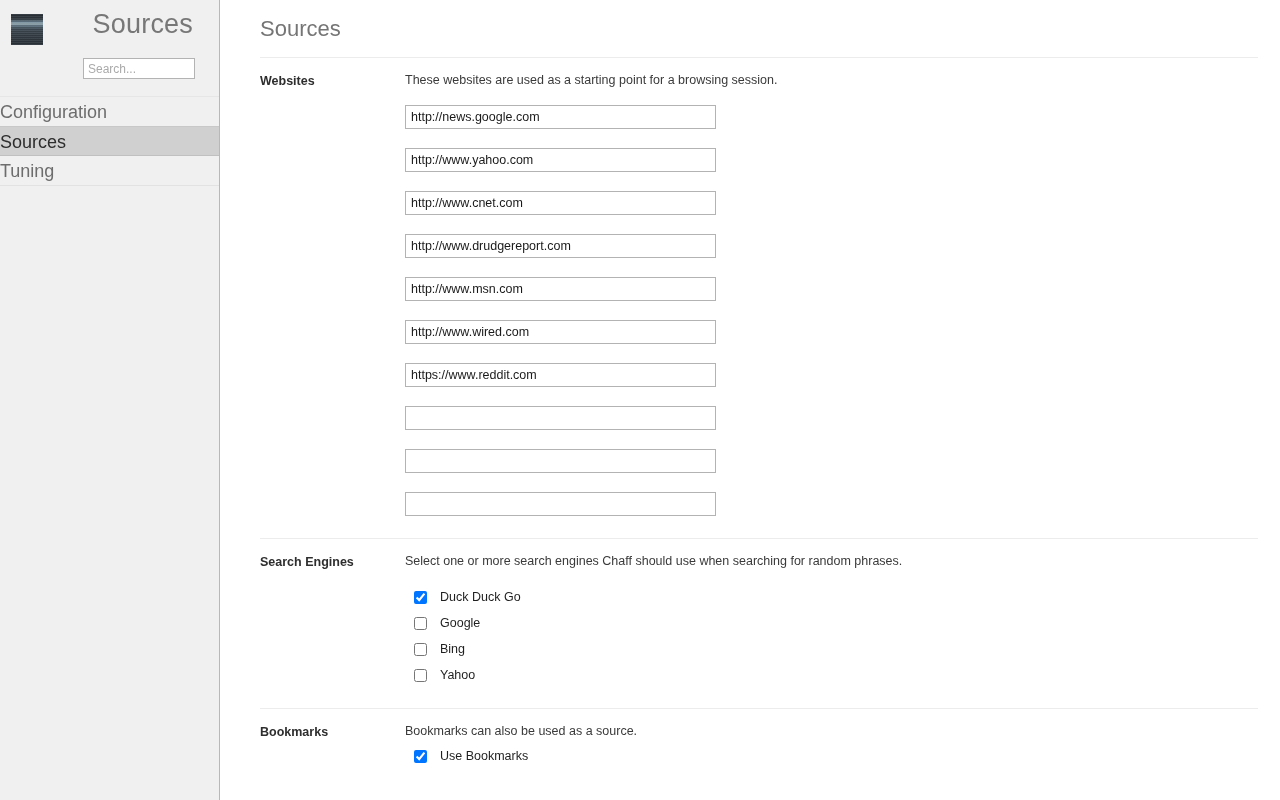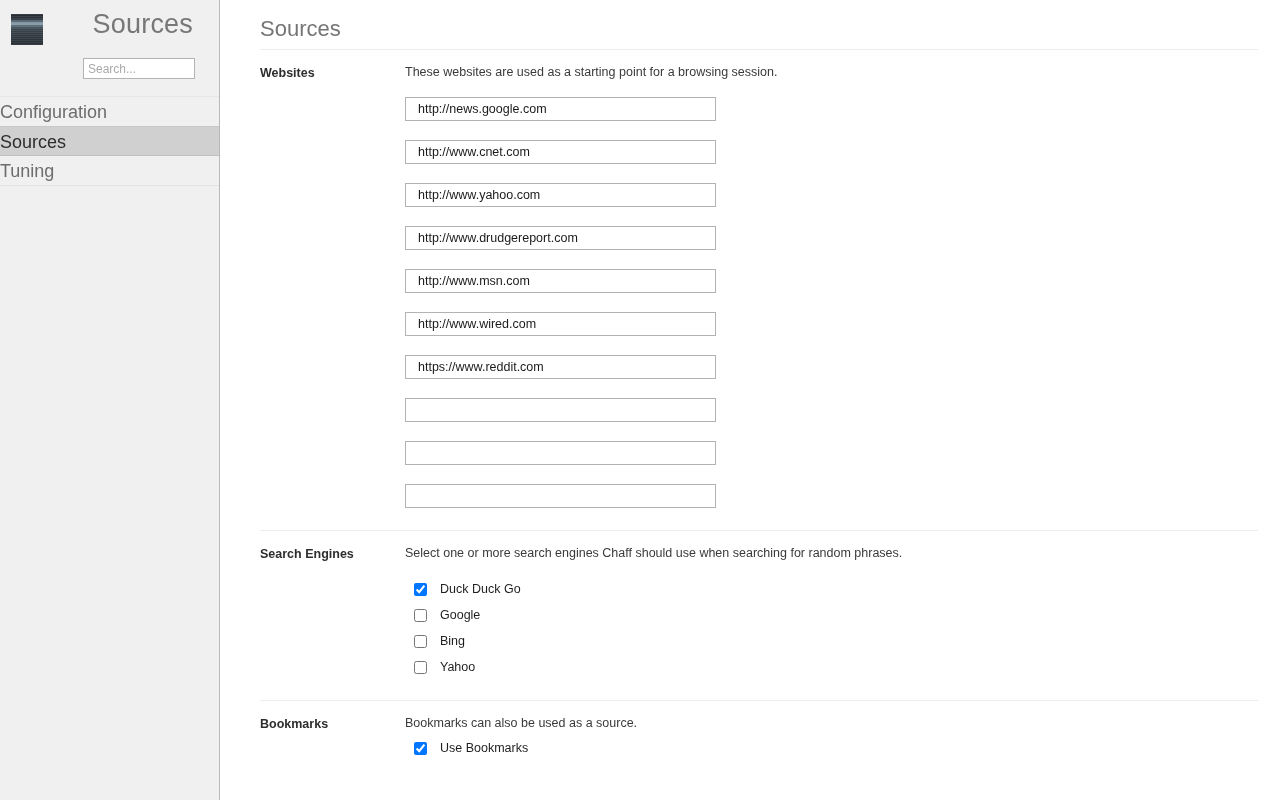--- a/index.html
+++ b/index.html
@@ -156,21 +156,21 @@
     margin: 3px 0 0 0;
   }
 
   .url-list { margin-top: 17px; }
 
   .url-input {
     display: block;
     width: 311px;
     height: 24px;
     margin-bottom: 19px;
-    padding: 2px 12px;
+    padding: 2px 5px;
     font-size: 12.5px;
     font-family: "Liberation Sans", sans-serif;
     color: #1a1a1a;
     background: #ffffff;
     border: 1px solid #b3b3b3;
     border-radius: 0;
     outline: none;
   }
   .url-input:last-child { margin-bottom: 0; }
 
@@ -189,21 +189,21 @@
     margin: 0 13px 0 9px;
     vertical-align: middle;
   }
 
   .check-label {
     font-size: 12.5px;
     color: #1f1f1f;
     line-height: 16px;
   }
 
-  #section-websites { margin-top: 5px; padding-bottom: 22px; }
+  #section-websites { margin-top: 13px; padding-bottom: 22px; }
   #section-engines  { padding-bottom: 20px; }
   #section-bookmarks{ padding-bottom: 10px; }
   #section-engines .check-list { margin-top: 15px; }
   #section-bookmarks .check-list { margin-top: 4px; }
 </style>
 </head>
 <body>
 
 <div id="app">
 
@@ -235,22 +235,22 @@
   <div id="main">
 
     <h1 id="page-title">Sources</h1>
 
     <div class="section" id="section-websites">
       <div class="section-label">Websites</div>
       <div class="section-body">
         <p class="section-desc">These websites are used as a starting point for a browsing session.</p>
         <div class="url-list">
           <input class="url-input" type="text" value="http://news.google.com" style="">
+          <input class="url-input" type="text" value="http://www.yahoo.com" style="">
           <input class="url-input" type="text" value="http://www.cnet.com" style="">
-          <input class="url-input" type="text" value="http://www.yahoo.com" style="">
           <input class="url-input" type="text" value="http://www.drudgereport.com" style="">
           <input class="url-input" type="text" value="http://www.msn.com" style="">
           <input class="url-input" type="text" value="http://www.wired.com" style="">
           <input class="url-input" type="text" value="https://www.reddit.com" style="">
           <input class="url-input" type="text" value="" style="">
           <input class="url-input" type="text" value="" style="">
           <input class="url-input" type="text" value="" style="">
         </div>
       </div>
     </div>

